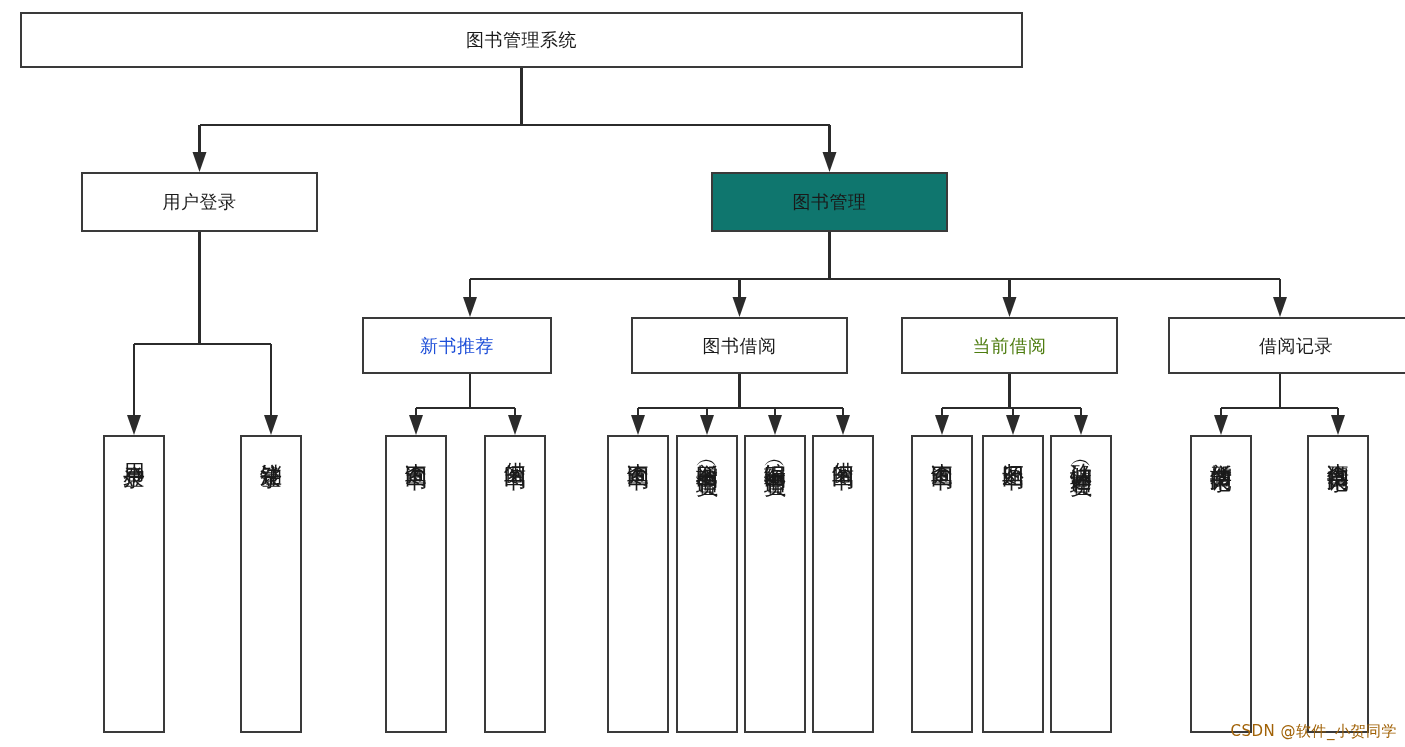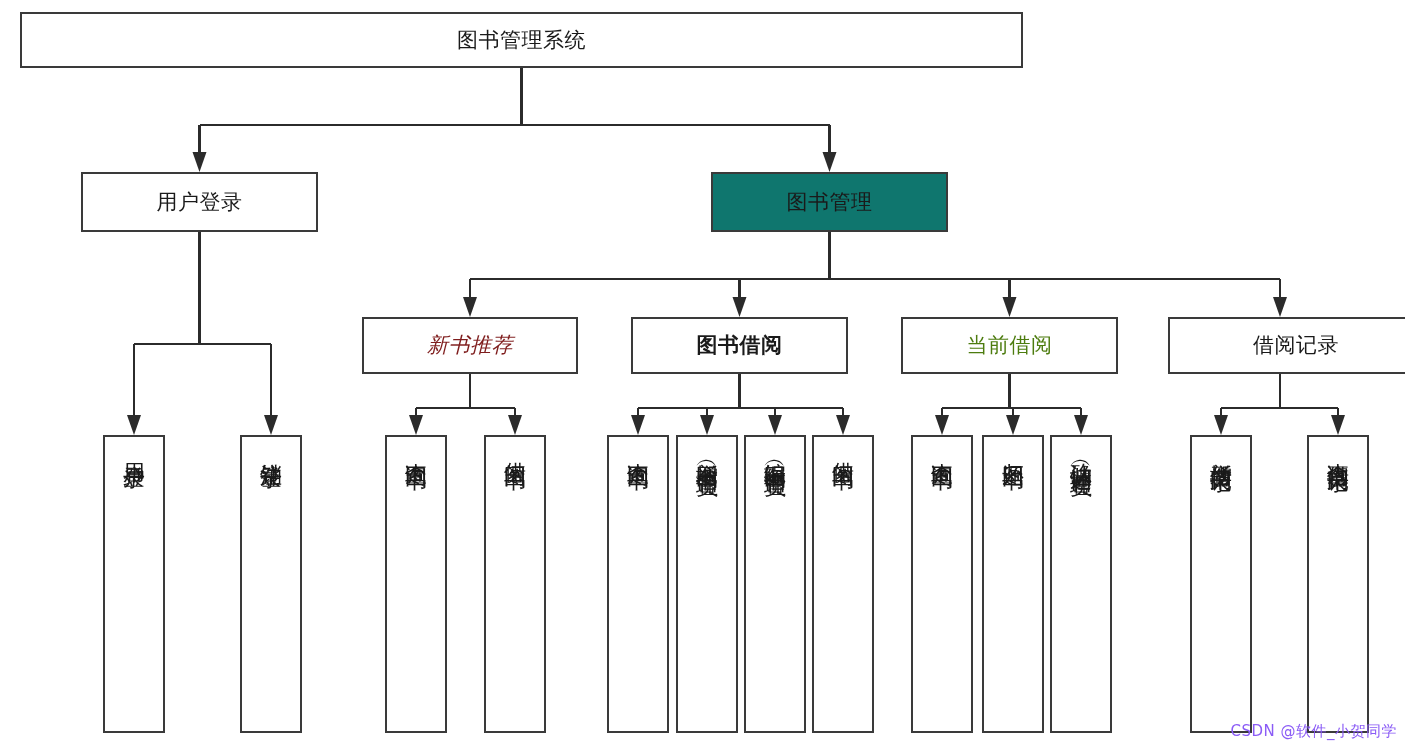--- a/index.html
+++ b/index.html
@@ -36,41 +36,41 @@
     color: #1a1a1a;
     z-index: 2;
   }
   .node-label {
     display: block;
     text-align: center;
     line-height: 1.18;
     letter-spacing: 0.5px;
   }
   .node.horiz .node-label {
-    font-size: 21px;
+    font-size: 18px;
     writing-mode: horizontal-tb;
   }
   .node.vert {
     align-items: flex-start;
     padding-top: 8px;
   }
   .node.vert .node-label {
     writing-mode: vertical-rl;
     text-orientation: upright;
     font-size: 22px;
     line-height: 1.08;
     letter-spacing: 2px;
     white-space: nowrap;
   }
   #watermark {
     position: absolute;
     right: 8px;
     bottom: 6px;
     font-size: 15px;
-    color: #8b5cf6;
+    color: #a16207;
     z-index: 5;
     white-space: nowrap;
     letter-spacing: 0.5px;
   }
 </style>
 </head>
 <body>
 
 <div id="canvas">
   <svg id="edges" viewBox="0 0 1405 747">
@@ -130,24 +130,24 @@
   <div id="nodes-layer">
       <div class="node horiz" style="left: 20px; top: 12px; width: 1003px; height: 56px; border-color: rgb(58, 58, 58); background: rgb(255, 255, 255); color: rgb(26, 26, 26);">
         <span class="node-label">图书管理系统</span>
       </div>
       <div class="node horiz" style="left: 81px; top: 172px; width: 237px; height: 60px; border-color: rgb(58, 58, 58); background: rgb(255, 255, 255); color: rgb(26, 26, 26);">
         <span class="node-label">用户登录</span>
       </div>
       <div class="node horiz" style="left: 711px; top: 172px; width: 237px; height: 60px; border-color: rgb(58, 58, 58); background: #0f766e; color: rgb(26, 26, 26);">
         <span class="node-label">图书管理</span>
       </div>
-      <div class="node horiz" style="left: 362px; top: 317px; width: 216px; height: 57px; border-color: rgb(58, 58, 58); background: rgb(255, 255, 255); color: #7f1d1d; font-style: italic;">
+      <div class="node horiz" style="left: 362px; top: 317px; width: 190px; height: 57px; border-color: rgb(58, 58, 58); background: rgb(255, 255, 255); color: #1d4ed8;">
         <span class="node-label">新书推荐</span>
       </div>
-      <div class="node horiz" style="left: 631px; top: 317px; width: 217px; height: 57px; border-color: rgb(58, 58, 58); background: rgb(255, 255, 255); color: rgb(26, 26, 26); font-weight: bold;">
+      <div class="node horiz" style="left: 631px; top: 317px; width: 217px; height: 57px; border-color: rgb(58, 58, 58); background: rgb(255, 255, 255); color: rgb(26, 26, 26);">
         <span class="node-label">图书借阅</span>
       </div>
       <div class="node horiz" style="left: 901px; top: 317px; width: 217px; height: 57px; border-color: rgb(58, 58, 58); background: rgb(255, 255, 255); color: #4d7c0f;">
         <span class="node-label">当前借阅</span>
       </div>
       <div class="node horiz" style="left: 1168px; top: 317px; width: 256px; height: 57px; border-color: rgb(58, 58, 58); background: rgb(255, 255, 255); color: rgb(26, 26, 26);">
         <span class="node-label">借阅记录</span>
       </div>
       <div class="node vert" style="left: 103px; top: 435px; width: 62px; height: 298px; border-color: rgb(58, 58, 58); background: rgb(255, 255, 255); color: rgb(26, 26, 26);">
         <span class="node-label">用户登录</span>

